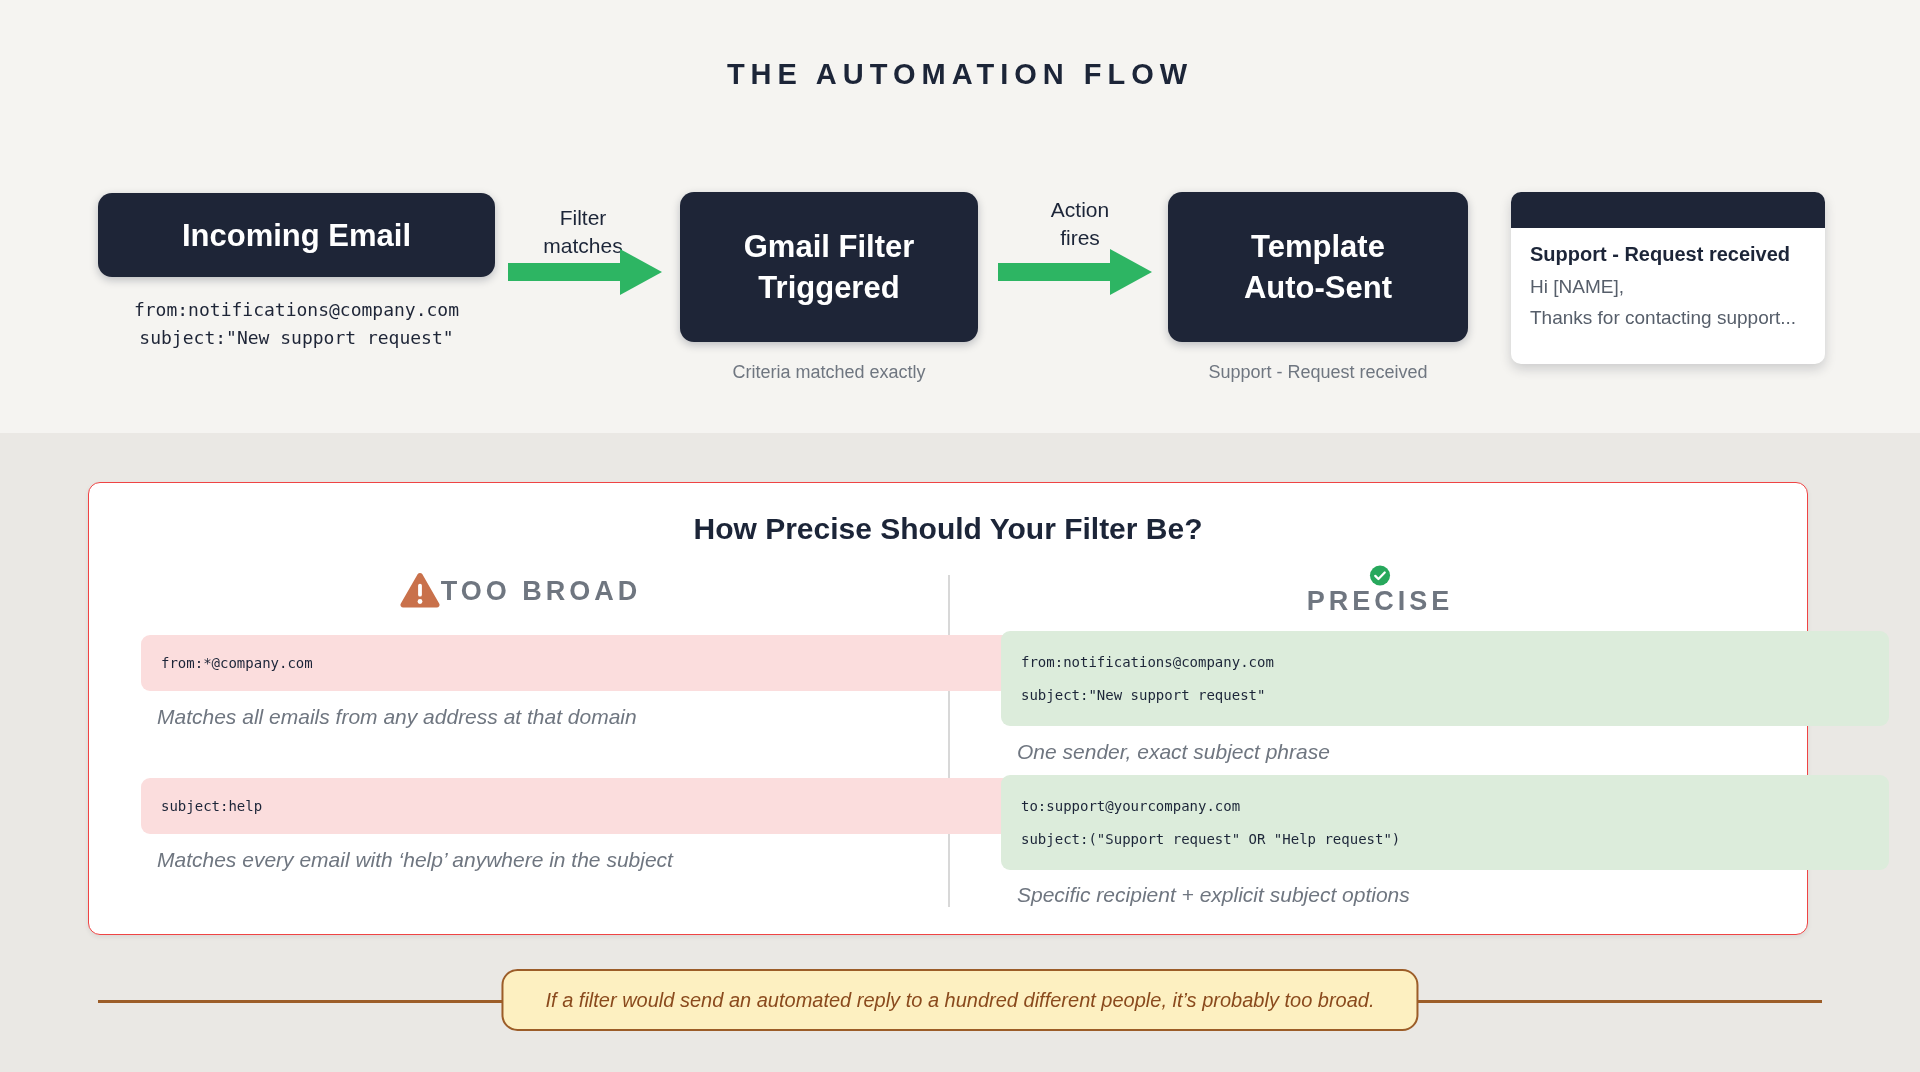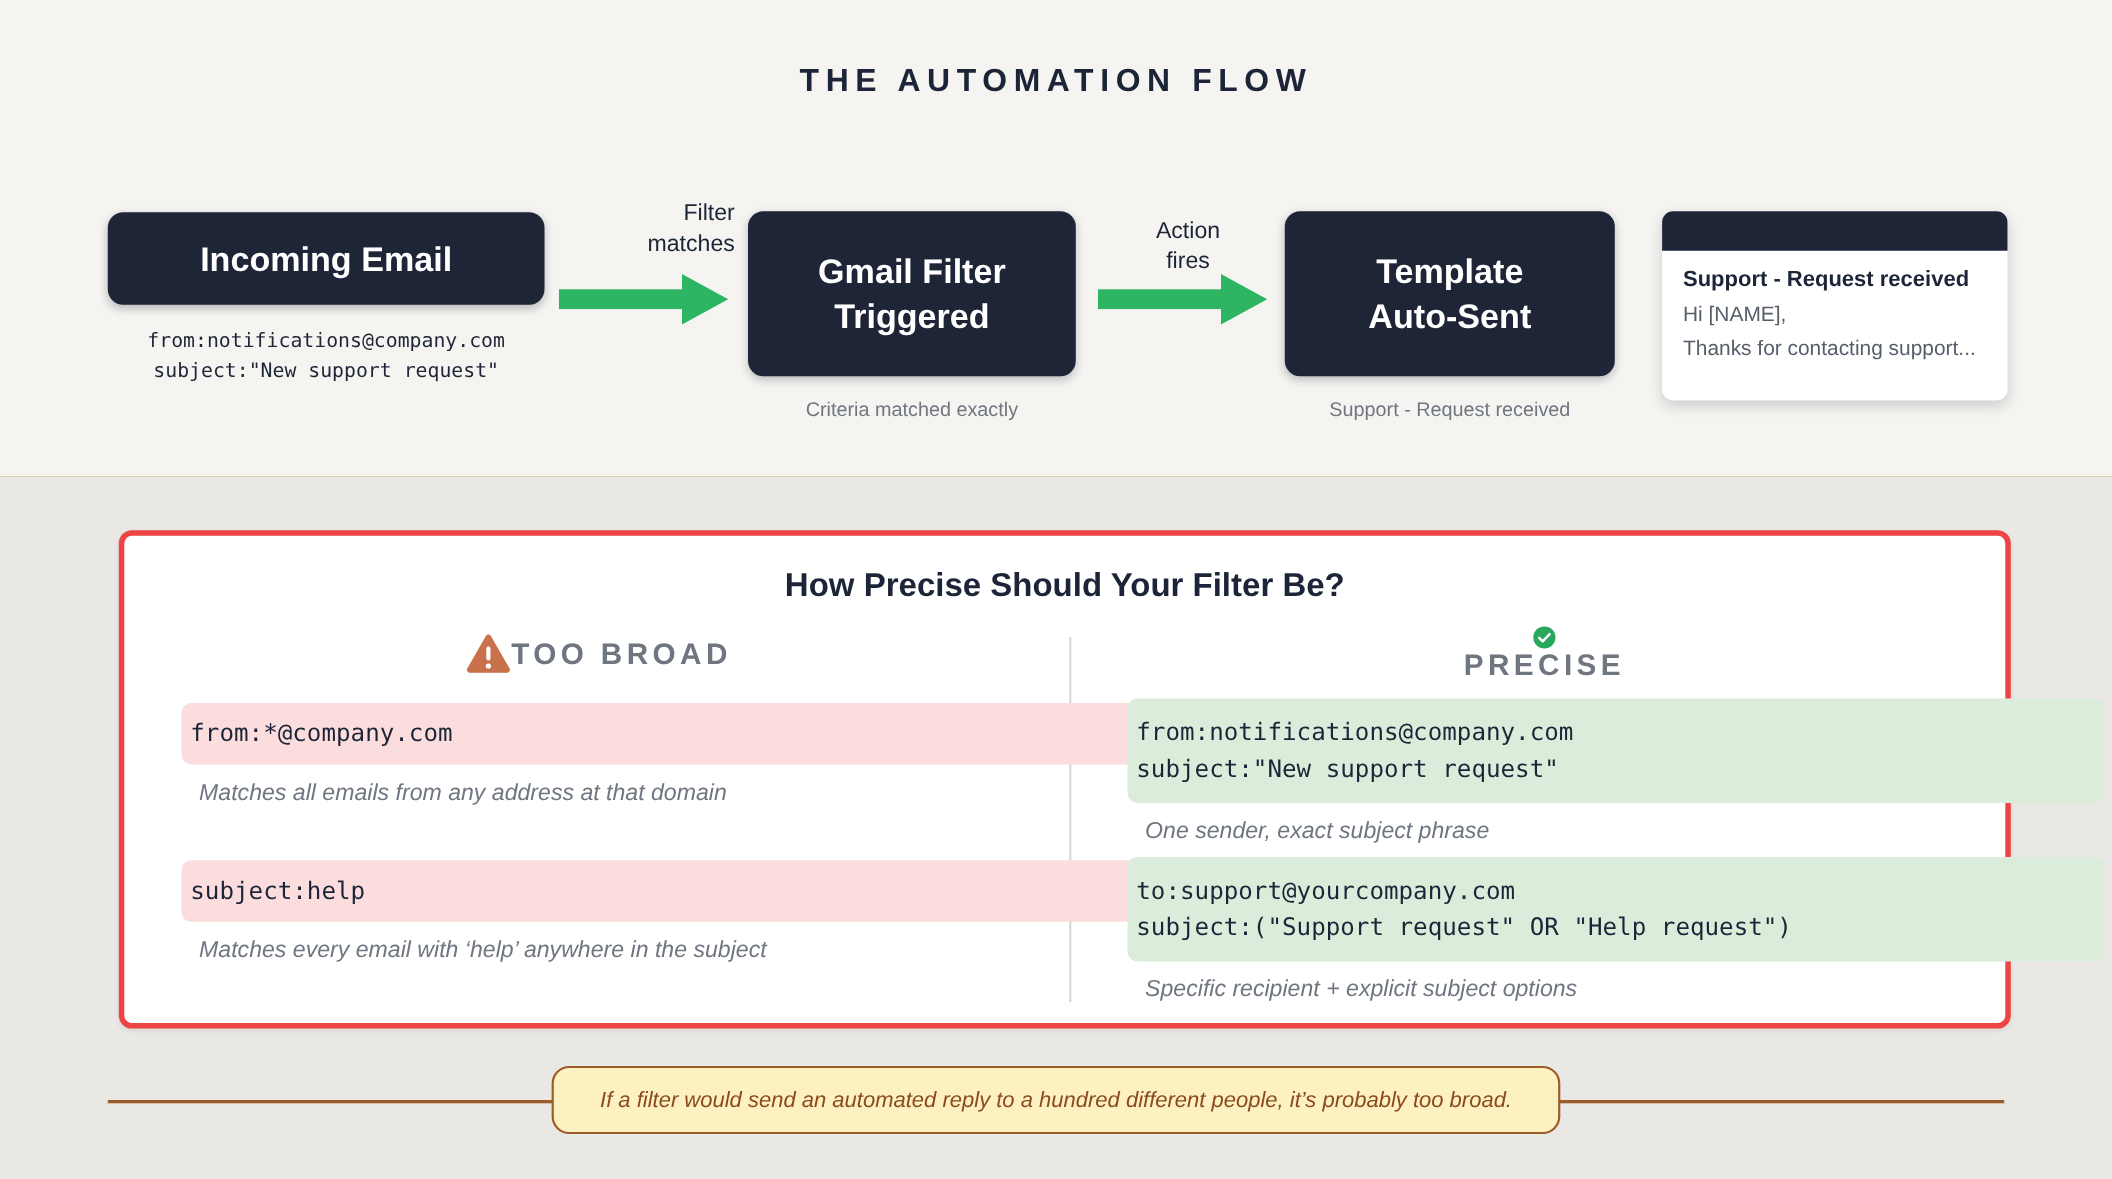--- a/index.html
+++ b/index.html
@@ -29,21 +29,21 @@
   .node-3 { left:1168px; top:192px; width:300px; height:150px; }
   .node-detail {
     position:absolute; left:98px; top:296px; width:397px;
     text-align:center; font-family:"DejaVu Sans Mono", monospace;
     font-size:18px; line-height:28px; color:#1e2537; white-space:pre-line;
   }
   .arrow-label {
     position:absolute; width:170px; text-align:center;
     font-size:21px; line-height:28px; color:#1c2538; white-space:pre-line;
   }
-  .arrow-label-1 { left:498px;  top:180px;text-align:right; }
+  .arrow-label-1 { left:498px;  top:204px; }
   .arrow-label-2 { left:995px;  top:196px; }
   .arrow-svg { position:absolute; }
   .arrow-1 { left:508px; top:248px; }
   .arrow-2 { left:998px; top:248px; }
   .node-caption {
     position:absolute; width:380px; text-align:center;
     font-size:18px; color:#6f7680;
   }
   .caption-node2 { left:639px;  top:362px; }
   .caption-node3 { left:1128px; top:362px; }
@@ -57,22 +57,22 @@
   }
   .email-card-body { padding:15px 19px 0 19px; }
   .email-subject { font-size:20px; font-weight:700; color:#1c2538; margin-bottom:10px; }
   .email-line { font-size:19px; color:#565e6a; margin-bottom:9px; }
   
   .bottom-section {
     position:absolute; left:0; top:433px; width:1920px; height:639px;
     background:#eae8e4;
   }
   .compare-card {
-    position:absolute; left:108px; top:49px; width:1720px; height:453px;
-    background:#ffffff; border:5px solid #ef4444; border-radius:12px;
+    position:absolute; left:88px; top:49px; width:1720px; height:453px;
+    background:#ffffff; border:1px solid #ef4444; border-radius:12px;
     box-shadow:0 2px 5px rgba(0,0,0,0.07); box-sizing:border-box;
   }
   .compare-heading {
     position:absolute; left:0; top:29px; width:100%; text-align:center;
     font-size:30px; font-weight:700; color:#1c2538;
   }
   .col-divider {
     position:absolute; left:859px; top:92px; width:2px; height:332px;
     background:#d8d8d8;
   }
@@ -80,23 +80,23 @@
     position:absolute; top:82px; width:758px; height:52px;
     display:flex; align-items:center; justify-content:center; 
   }
   .col-header-broad  { left:52px; }
   .col-header-precise{ left:912px;flex-direction:column; }
   .col-header-label {
     font-size:27px; font-weight:700; letter-spacing:4px; color:#6f7680;
   }
   .code-box {
     position:absolute; width:888px; border-radius:9px; box-sizing:border-box;
-    font-family:"DejaVu Sans Mono", monospace; font-size:22px;
+    font-family:"DejaVu Sans Mono", monospace; font-size:14px;
     color:#1c2538; white-space:pre-line; line-height:33px;
-    display:flex; align-items:center; padding:0 8px;
+    display:flex; align-items:center; padding:0 20px;
   }
   .code-pink  { background:#fbdddd; left:52px; }
   .code-green { background:#dcecdb; left:912px; }
   .code-single { height:56px; }
   .code-double { height:95px; }
   .broad-1  { top:152px; }
   .broad-2  { top:295px; }
   .precise-1{ top:148px; }
   .precise-2{ top:292px; }
   .code-caption {

